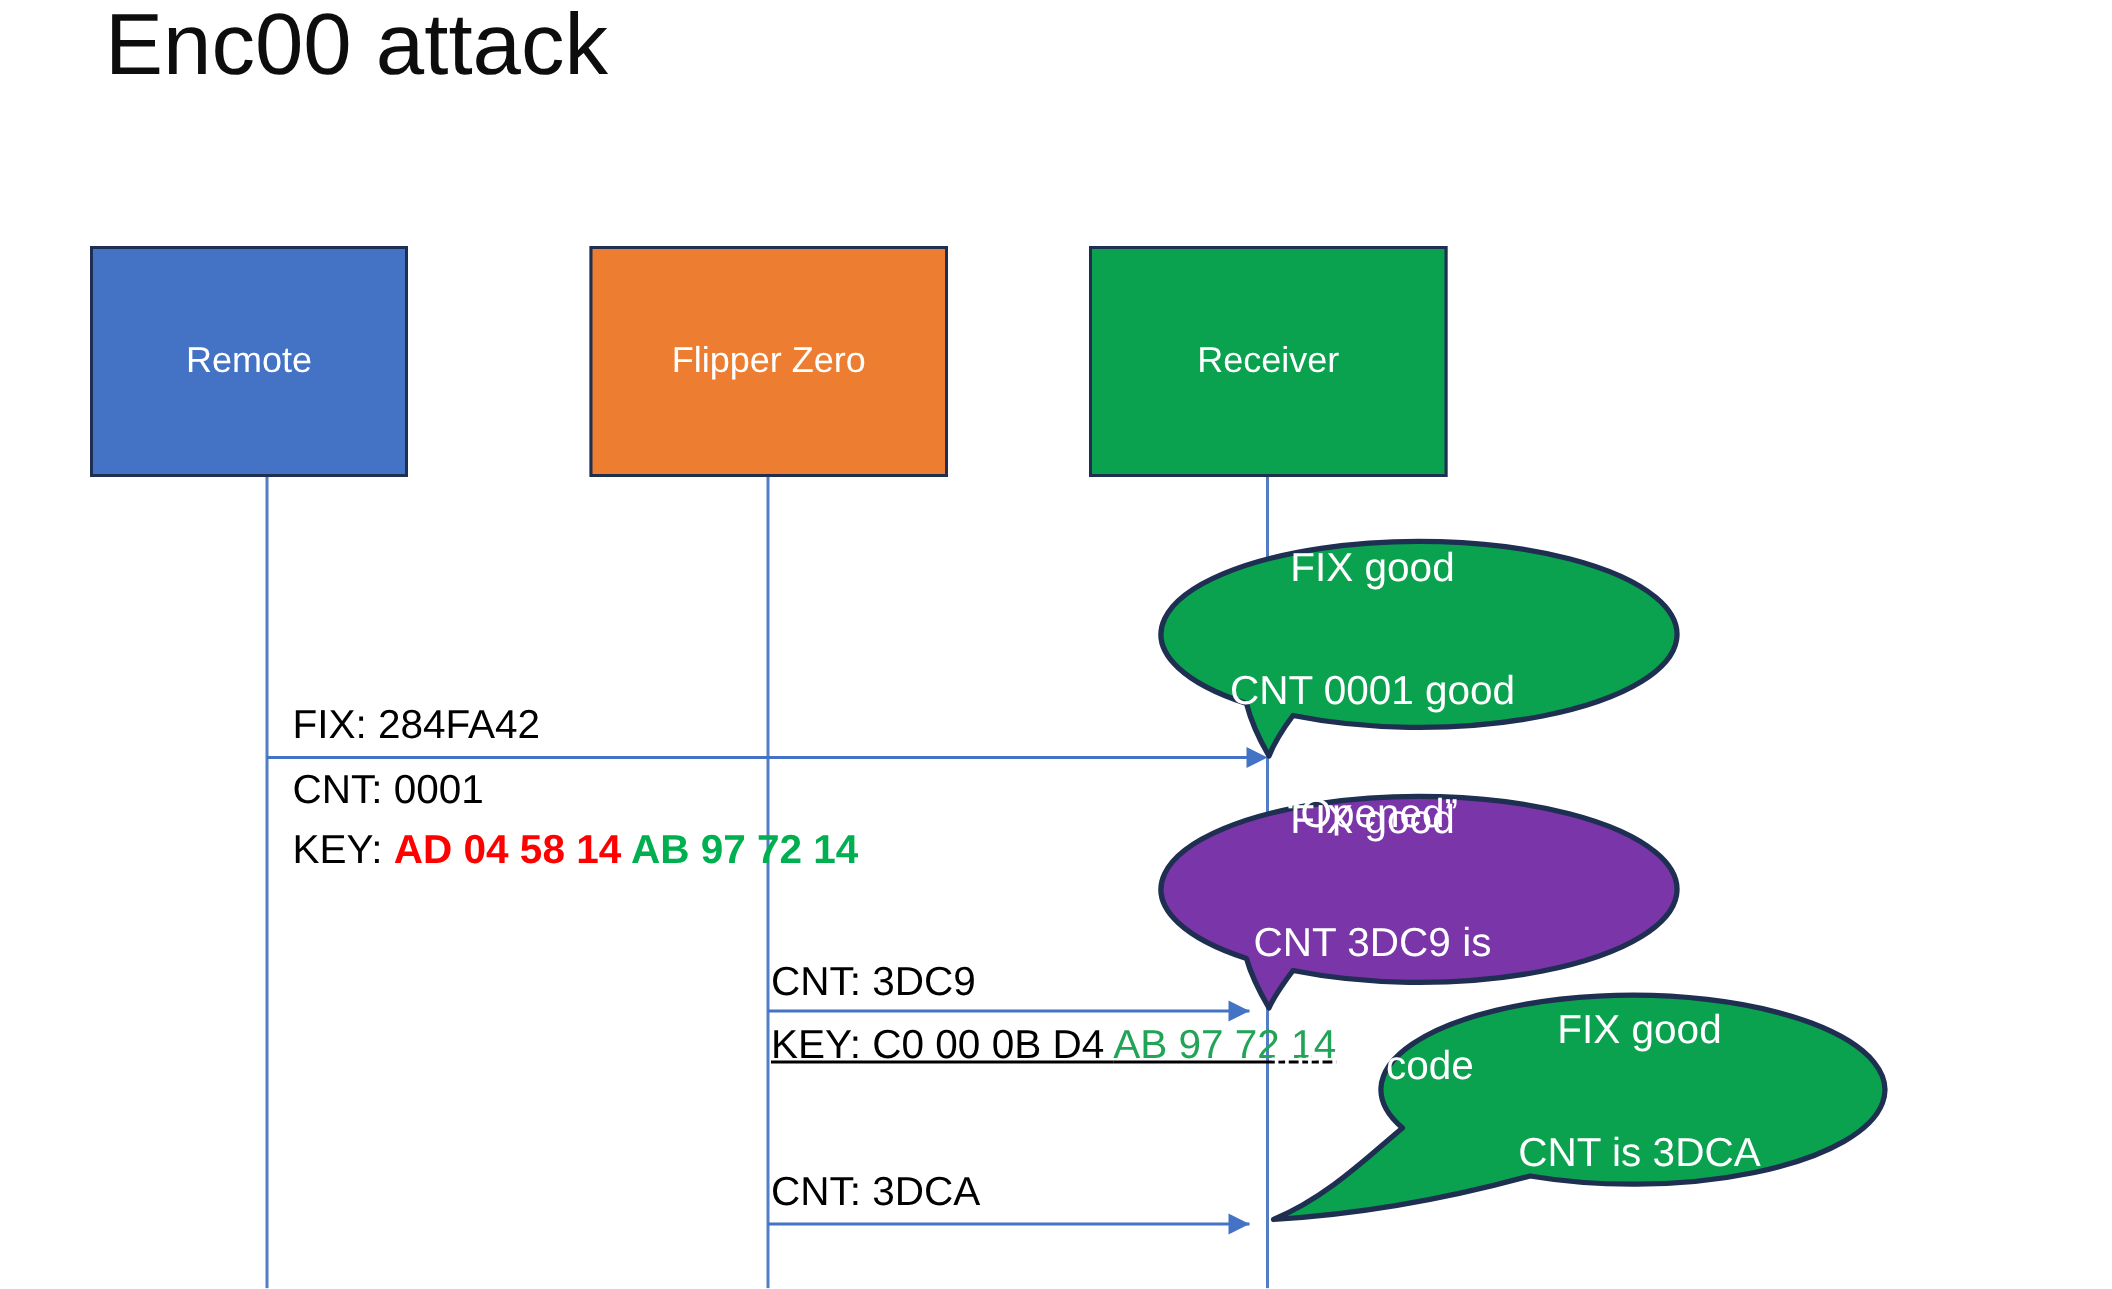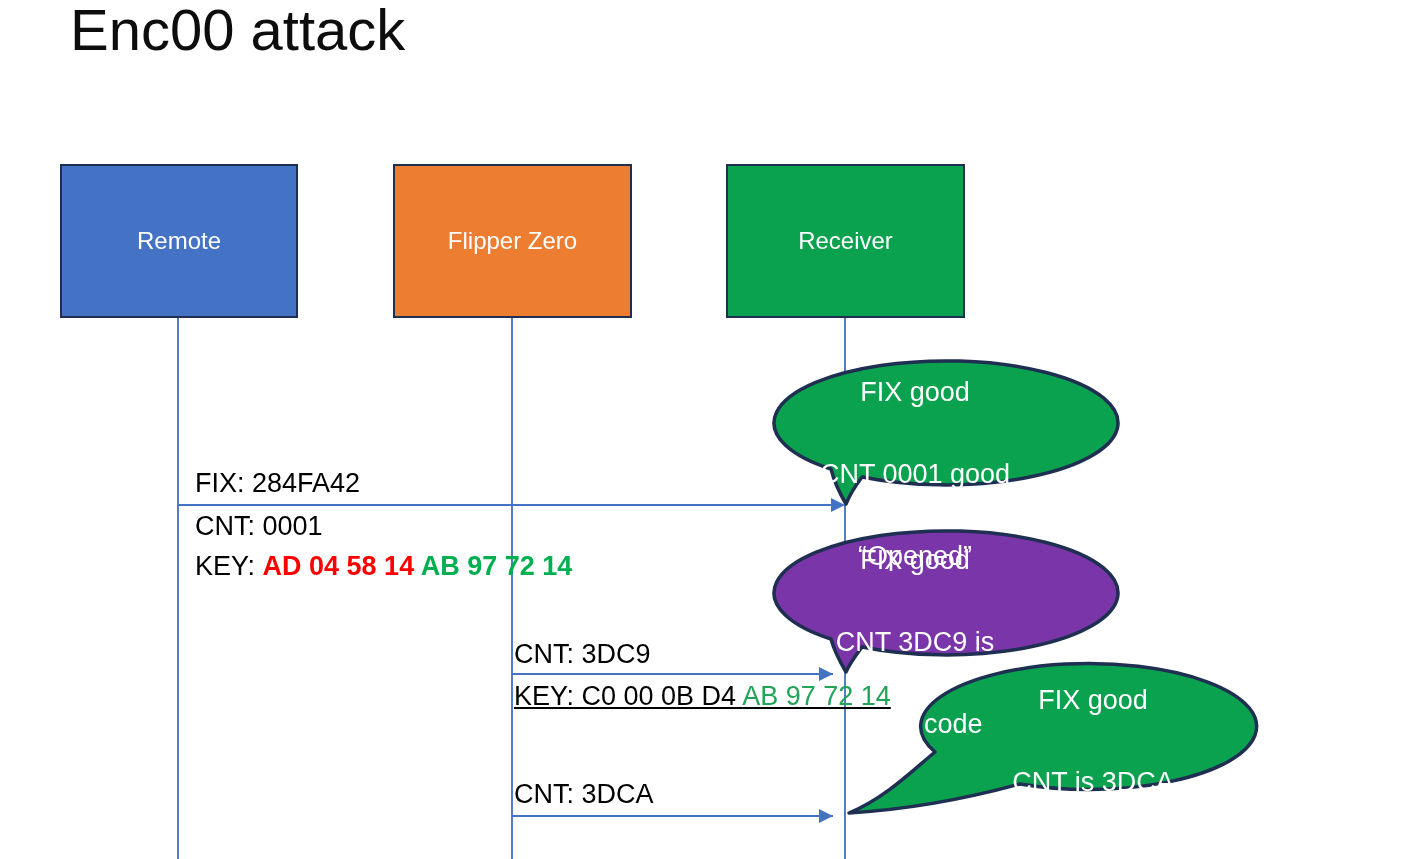--- a/index.html
+++ b/index.html
@@ -9,21 +9,21 @@
   }
   .title{
     position:absolute;left:70px;top:-4px;font-size:58px;color:#0d0d0d;
     font-weight:400;letter-spacing:0px;white-space:nowrap;
   }
   .actor{
     position:absolute;top:164px;height:154px;border:2.5px solid #1e2f52;
     box-sizing:border-box;display:flex;align-items:center;justify-content:center;
   }
   .actor .label{color:#ffffff;font-size:24px;}
-  #actor-remote{left:60px;width:238px;background:#4472c4;}
+  #actor-remote{left:60px;width:212px;background:#4472c4;}
   #actor-flipper{left:393px;width:239px;background:#ed7d31;}
   #actor-receiver{left:726px;width:239px;background:#0ba24f;}
   .lifeline{
     position:absolute;top:318px;height:541px;width:2px;background:#537dc5;
   }
   .msg-line{
     position:absolute;height:2px;background:#4472c4;
   }
   .arrowhead{
     position:absolute;width:0;height:0;
@@ -33,21 +33,21 @@
   }
   .msg-text{
     position:absolute;font-size:27px;color:#000000;white-space:pre;
   }
   .msg-text .red{color:#ff0000;font-weight:bold;margin-top:40px;}
   .msg-text .green-bold{color:#00b050;font-weight:bold;}
   .msg-text .green{color:#21a457;}
   .bubble-svg{position:absolute;left:0;top:0;}
   .callout-text{
     position:absolute;width:320px;text-align:center;color:#ffffff;
-    font-size:27px;line-height:41px;white-space:pre-line;margin-top:14px;
+    font-size:27px;line-height:41px;white-space:pre-line;
   }
 </style>
 </head>
 <body>
 
 <div id="slide">
 
   <div class="title">Enc00 attack</div>
 
   <div class="actor" id="actor-remote">

